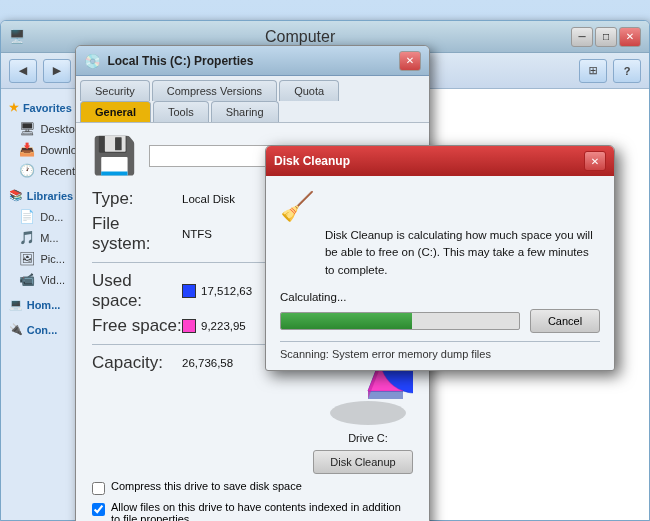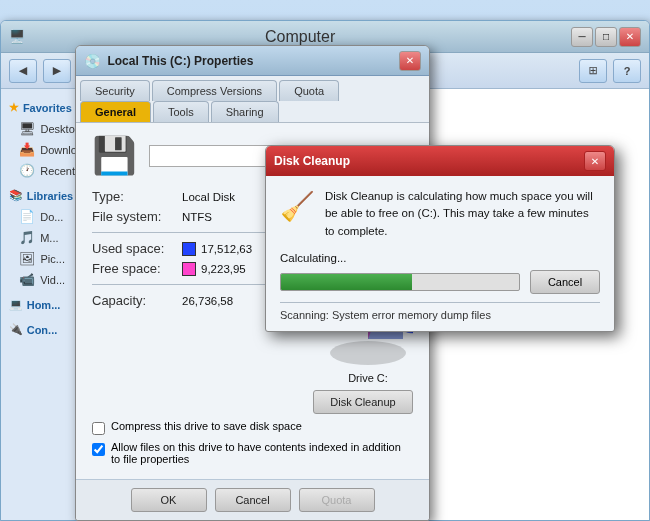--- a/index.html
+++ b/index.html
@@ -186,21 +186,21 @@
       width: 100%;
       margin-bottom: 8px;
     }
     .info-row {
       display: flex;
       align-items: center;
       margin-bottom: 5px;
     }
     .info-label {
       width: 90px;
-      font-size: 13px;
+      font-size: 17px;
       color: #333;
     }
     .info-value {
       font-size: 11.5px;
       color: #111;
       font-weight: 500;
     }
     .separator { height: 1px; background: #b0bcc8; margin: 8px 0; }
 
     
@@ -265,20 +265,21 @@
     .cleanup-icon {
       font-size: 28px;
       margin-right: 10px;
       margin-top: 2px;
     }
     .cleanup-message {
       font-size: 11.5px;
       color: #111;
       line-height: 1.5;
       flex: 1;
+      margin-top: 39px;
     }
     .calculating-text {
       font-size: 11.5px;
       color: #111;
       margin-bottom: 6px;
     }
     .progress-row {
       display: flex;
       align-items: center;
       gap: 10px;

